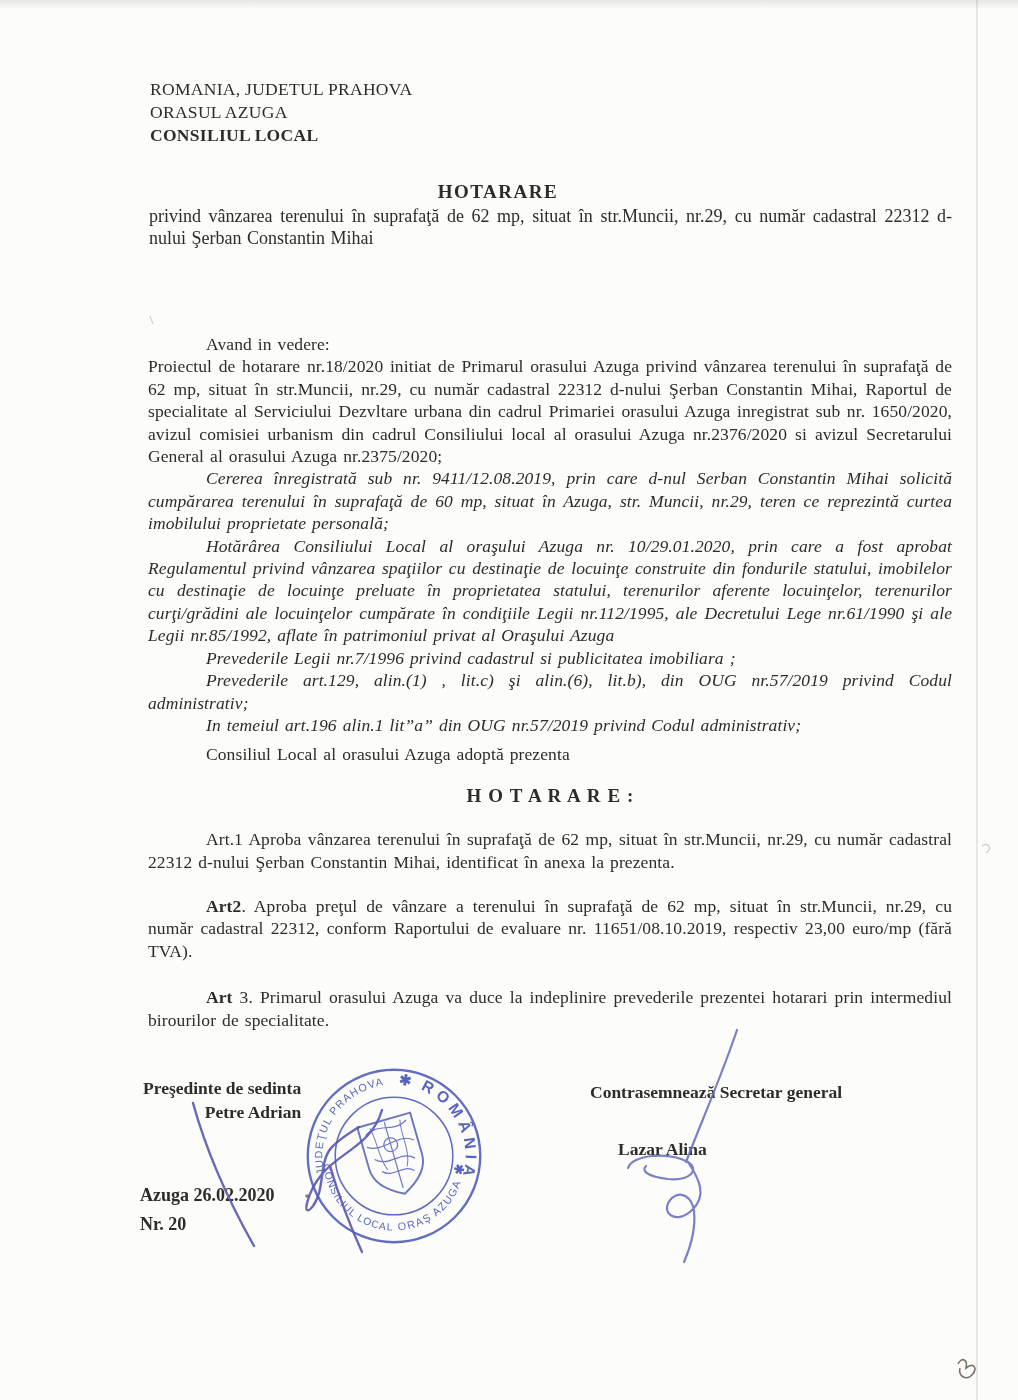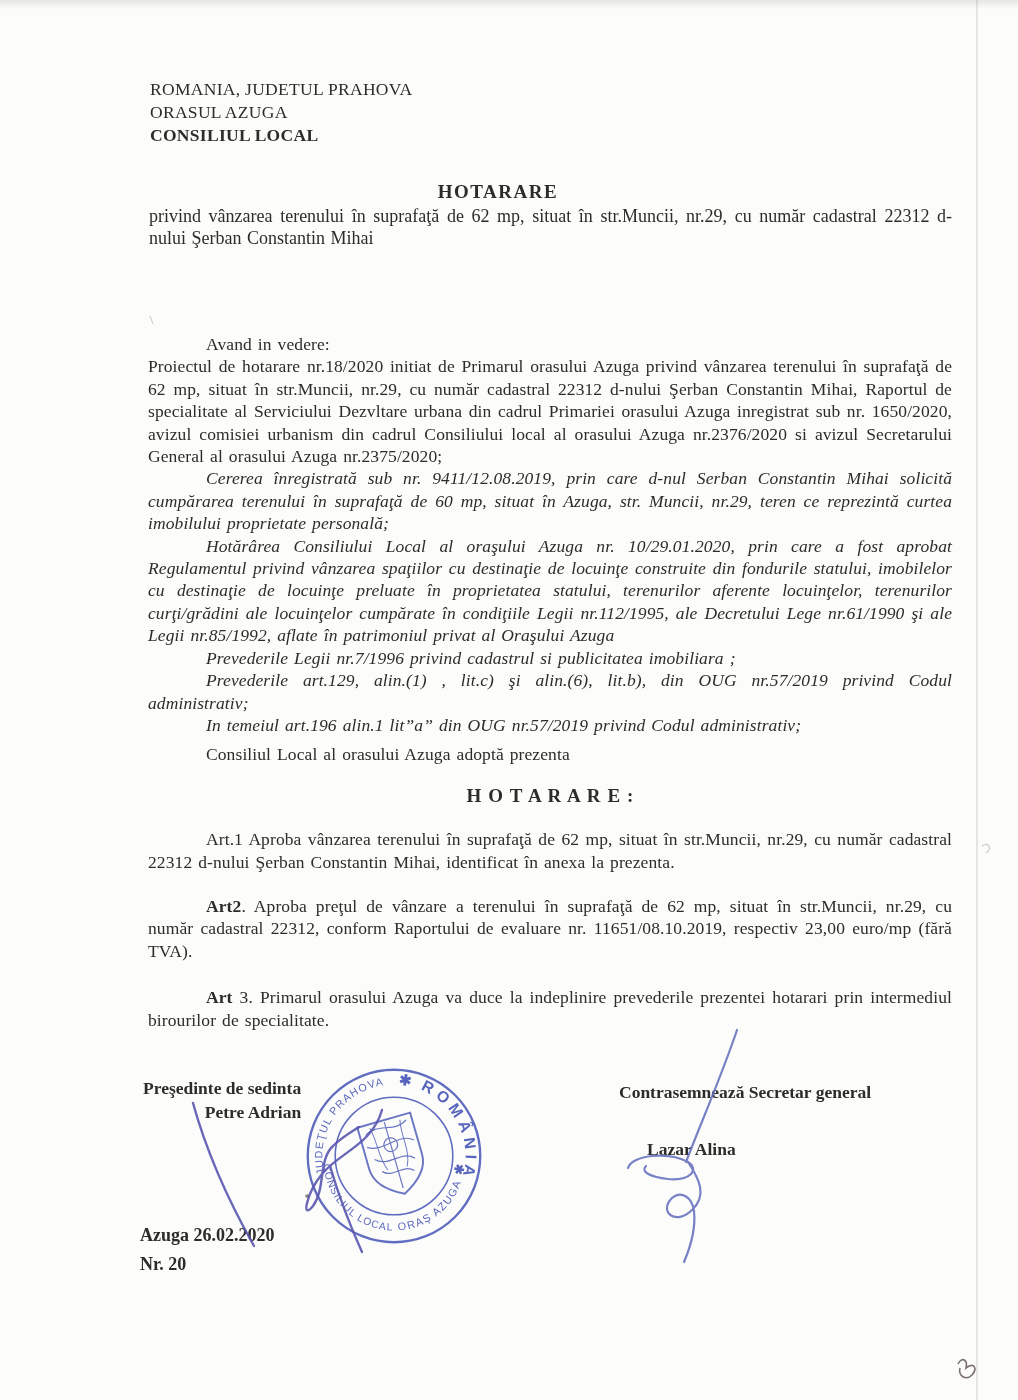--- a/index.html
+++ b/index.html
@@ -28,23 +28,23 @@
   .adoption{margin-top:7px !important;text-indent:58px;font-weight:normal;text-align:left !important;}
   .decision-title{margin-top:19px !important;text-align:center !important;
     font-weight:bold;font-size:19px;letter-spacing:2px;word-spacing:2px !important;}
   .art{margin-top:22px !important;text-indent:58px;}
   .art.first{margin-top:21px !important;}
   .art.third{margin-top:24px !important;}
   .lead-bold{font-weight:bold;}
   .sig{position:absolute;font-size:17.5px;font-weight:bold;line-height:24px;}
   .sig-left{left:143px;top:1076px;text-align:right;}
   .sig-left .name{padding-left:12px;}
-  .sig-right{left:619px;top:1080px;}
+  .sig-right{left:590px;top:1080px;}
   .sig-right .name{padding-left:28px;margin-top:33px;}
-  .footer-block{position:absolute;left:140px;top:1181px;font-size:18px;font-weight:bold;line-height:29px;margin-top:40px;}
+  .footer-block{position:absolute;left:140px;top:1181px;font-size:18px;font-weight:bold;line-height:29px;}
   .stamp-wrap{position:absolute;left:296px;top:1058px;width:196px;height:196px;opacity:.92;}
   .overlay-svg{position:absolute;left:0;top:0;pointer-events:none;}
 </style>
 </head>
 <body>
 
 <div class="page">
   <div class="scan-top"></div>
   <div class="scan-line"></div>
 

